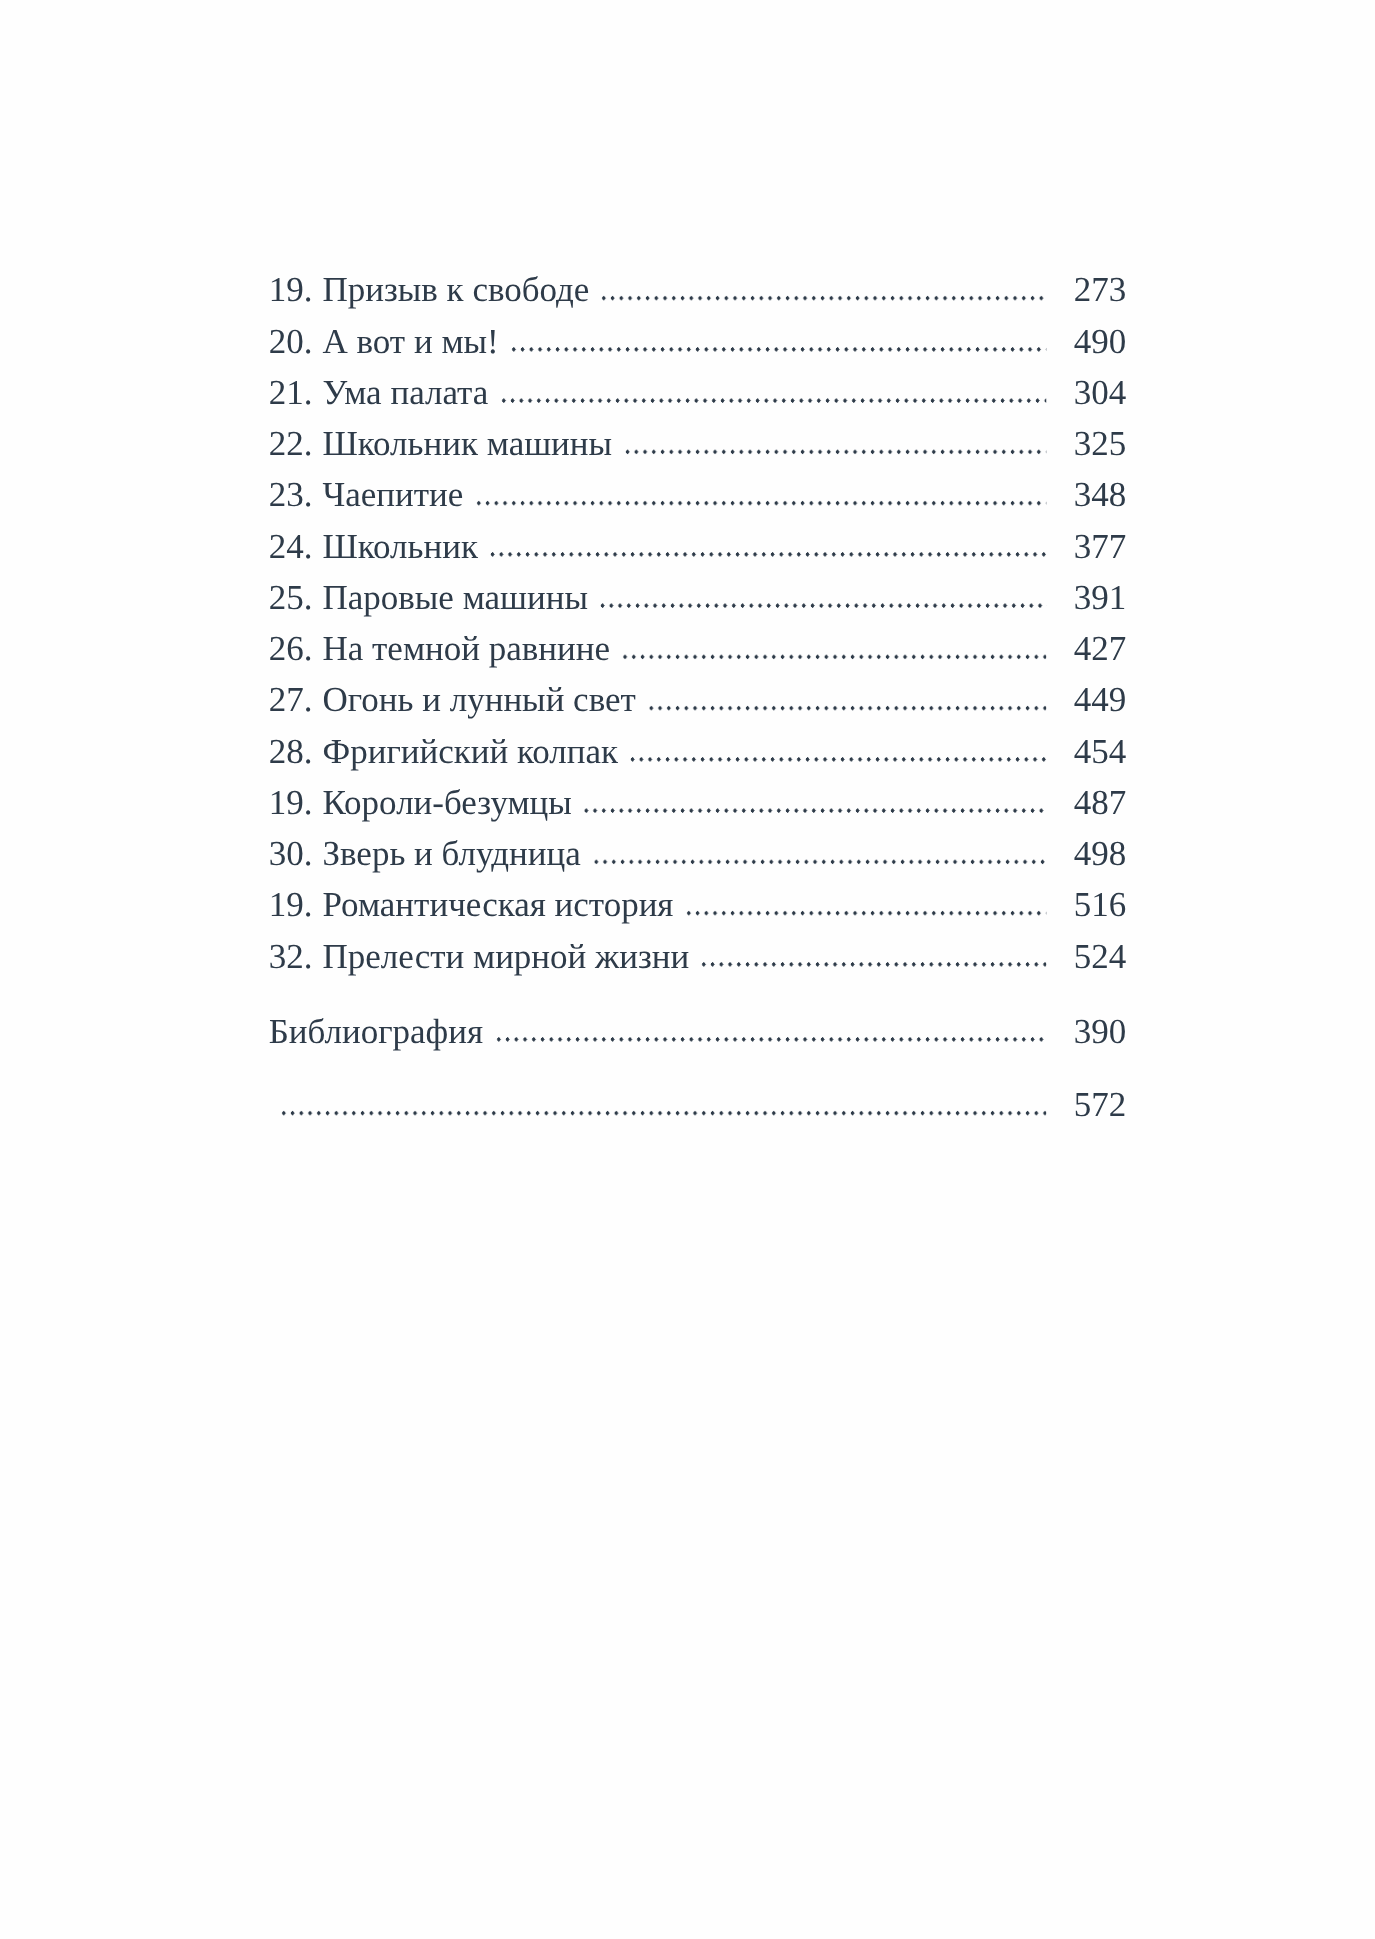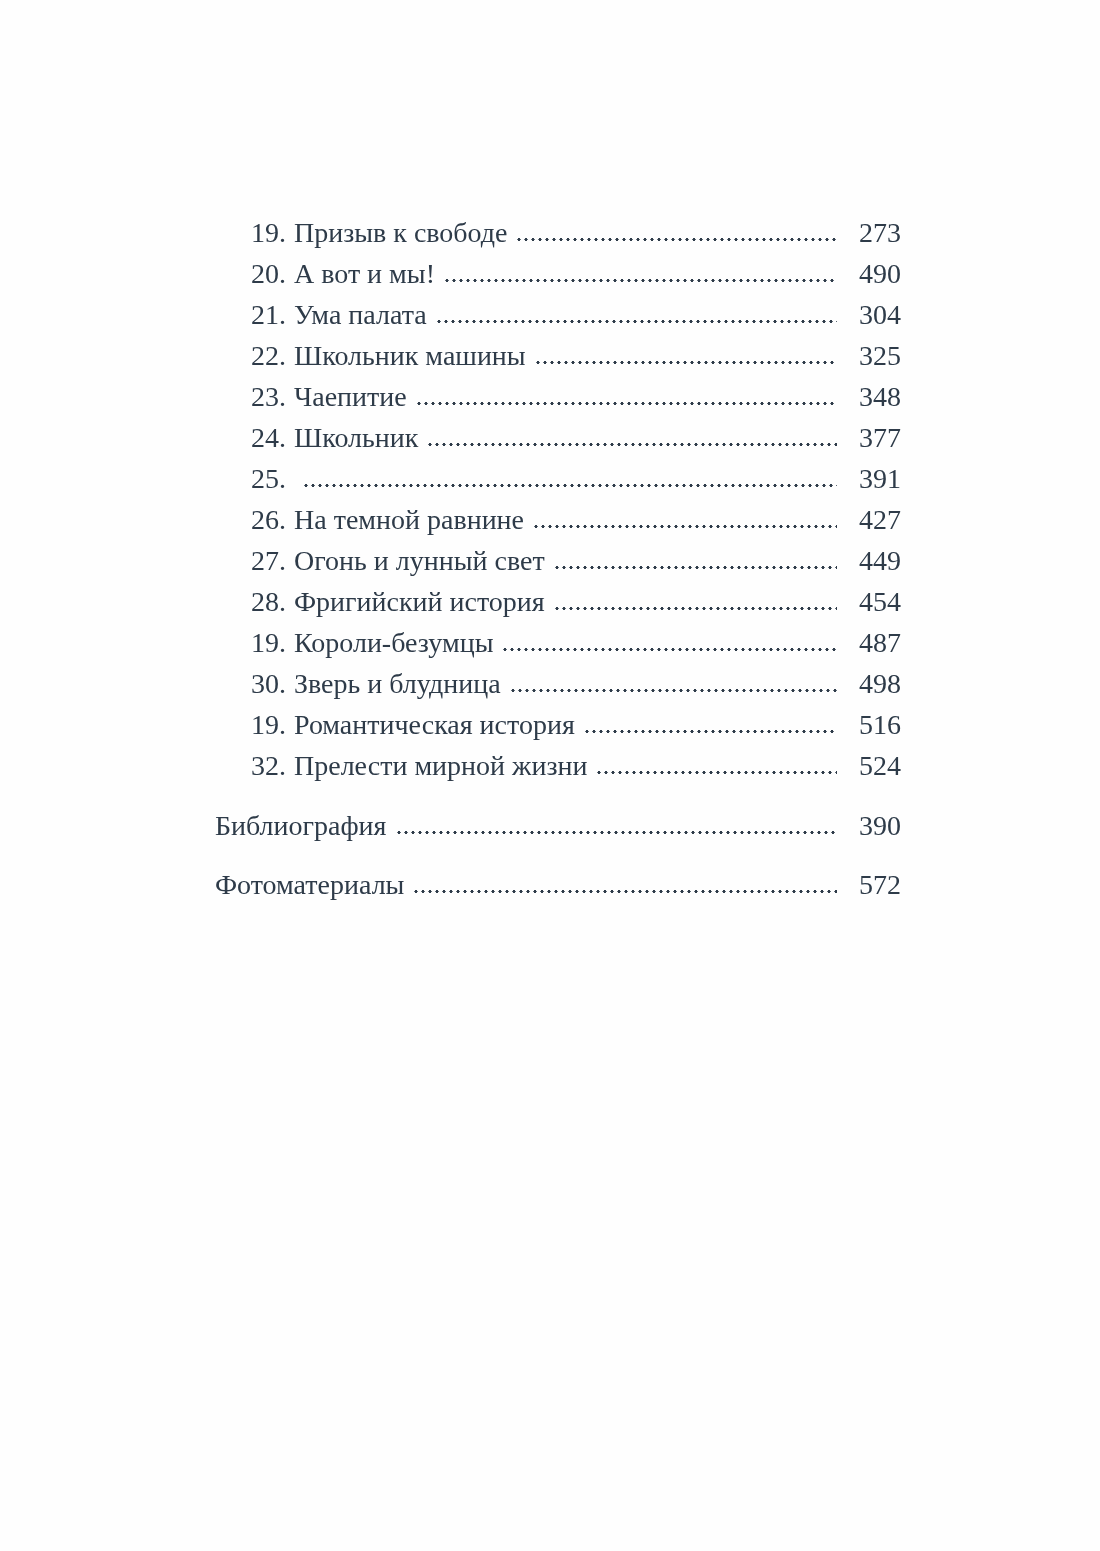--- a/index.html
+++ b/index.html
@@ -29,21 +29,20 @@
   }
   .toc-row {
     display: flex;
     align-items: baseline;
     height: 41px;
     line-height: 41px;
     white-space: nowrap;
   }
   .toc-num {
     margin-right: 8px;
-    margin-left: 36px;
   }
   .toc-leader {
     flex: 1 1 auto;
     min-width: 24px;
     height: 5px;
     margin: 0 8px 0 10px;
     background-image: radial-gradient(circle at 2px 2.5px, var(--ink) 1.45px, rgba(0,0,0,0) 1.65px);
     background-size: 7px 5px;
     background-repeat: repeat-x;
     background-position: left bottom;
@@ -103,41 +102,42 @@
 
   <div class="toc-row">
     <span class="toc-num">24.</span>
     <span class="toc-title">Школьник</span>
     <span class="toc-leader"></span>
     <span class="toc-page">377</span>
   </div>
 
   <div class="toc-row">
     <span class="toc-num">25.</span>
+    <span class="toc-title">Паровые машины</span>
     <span class="toc-leader"></span>
     <span class="toc-page">391</span>
   </div>
 
   <div class="toc-row">
     <span class="toc-num">26.</span>
     <span class="toc-title">На темной равнине</span>
     <span class="toc-leader"></span>
     <span class="toc-page">427</span>
   </div>
 
   <div class="toc-row">
     <span class="toc-num">27.</span>
     <span class="toc-title">Огонь и лунный свет</span>
     <span class="toc-leader"></span>
     <span class="toc-page">449</span>
   </div>
 
   <div class="toc-row">
     <span class="toc-num">28.</span>
-    <span class="toc-title">Фригийский история</span>
+    <span class="toc-title">Фригийский колпак</span>
     <span class="toc-leader"></span>
     <span class="toc-page">454</span>
   </div>
 
   <div class="toc-row">
     <span class="toc-num">19.</span>
     <span class="toc-title">Короли-безумцы</span>
     <span class="toc-leader"></span>
     <span class="toc-page">487</span>
   </div>
@@ -166,19 +166,18 @@
     <div class="toc-back">
   <div class="toc-row">
 
     <span class="toc-title">Библиография</span>
     <span class="toc-leader"></span>
     <span class="toc-page">390</span>
   </div>
 
   <div class="toc-row">
 
-    <span class="toc-title">Фотоматериалы</span>
     <span class="toc-leader"></span>
     <span class="toc-page">572</span>
   </div>
 </div>
   </div>
 </div>
 
 </body></html>

